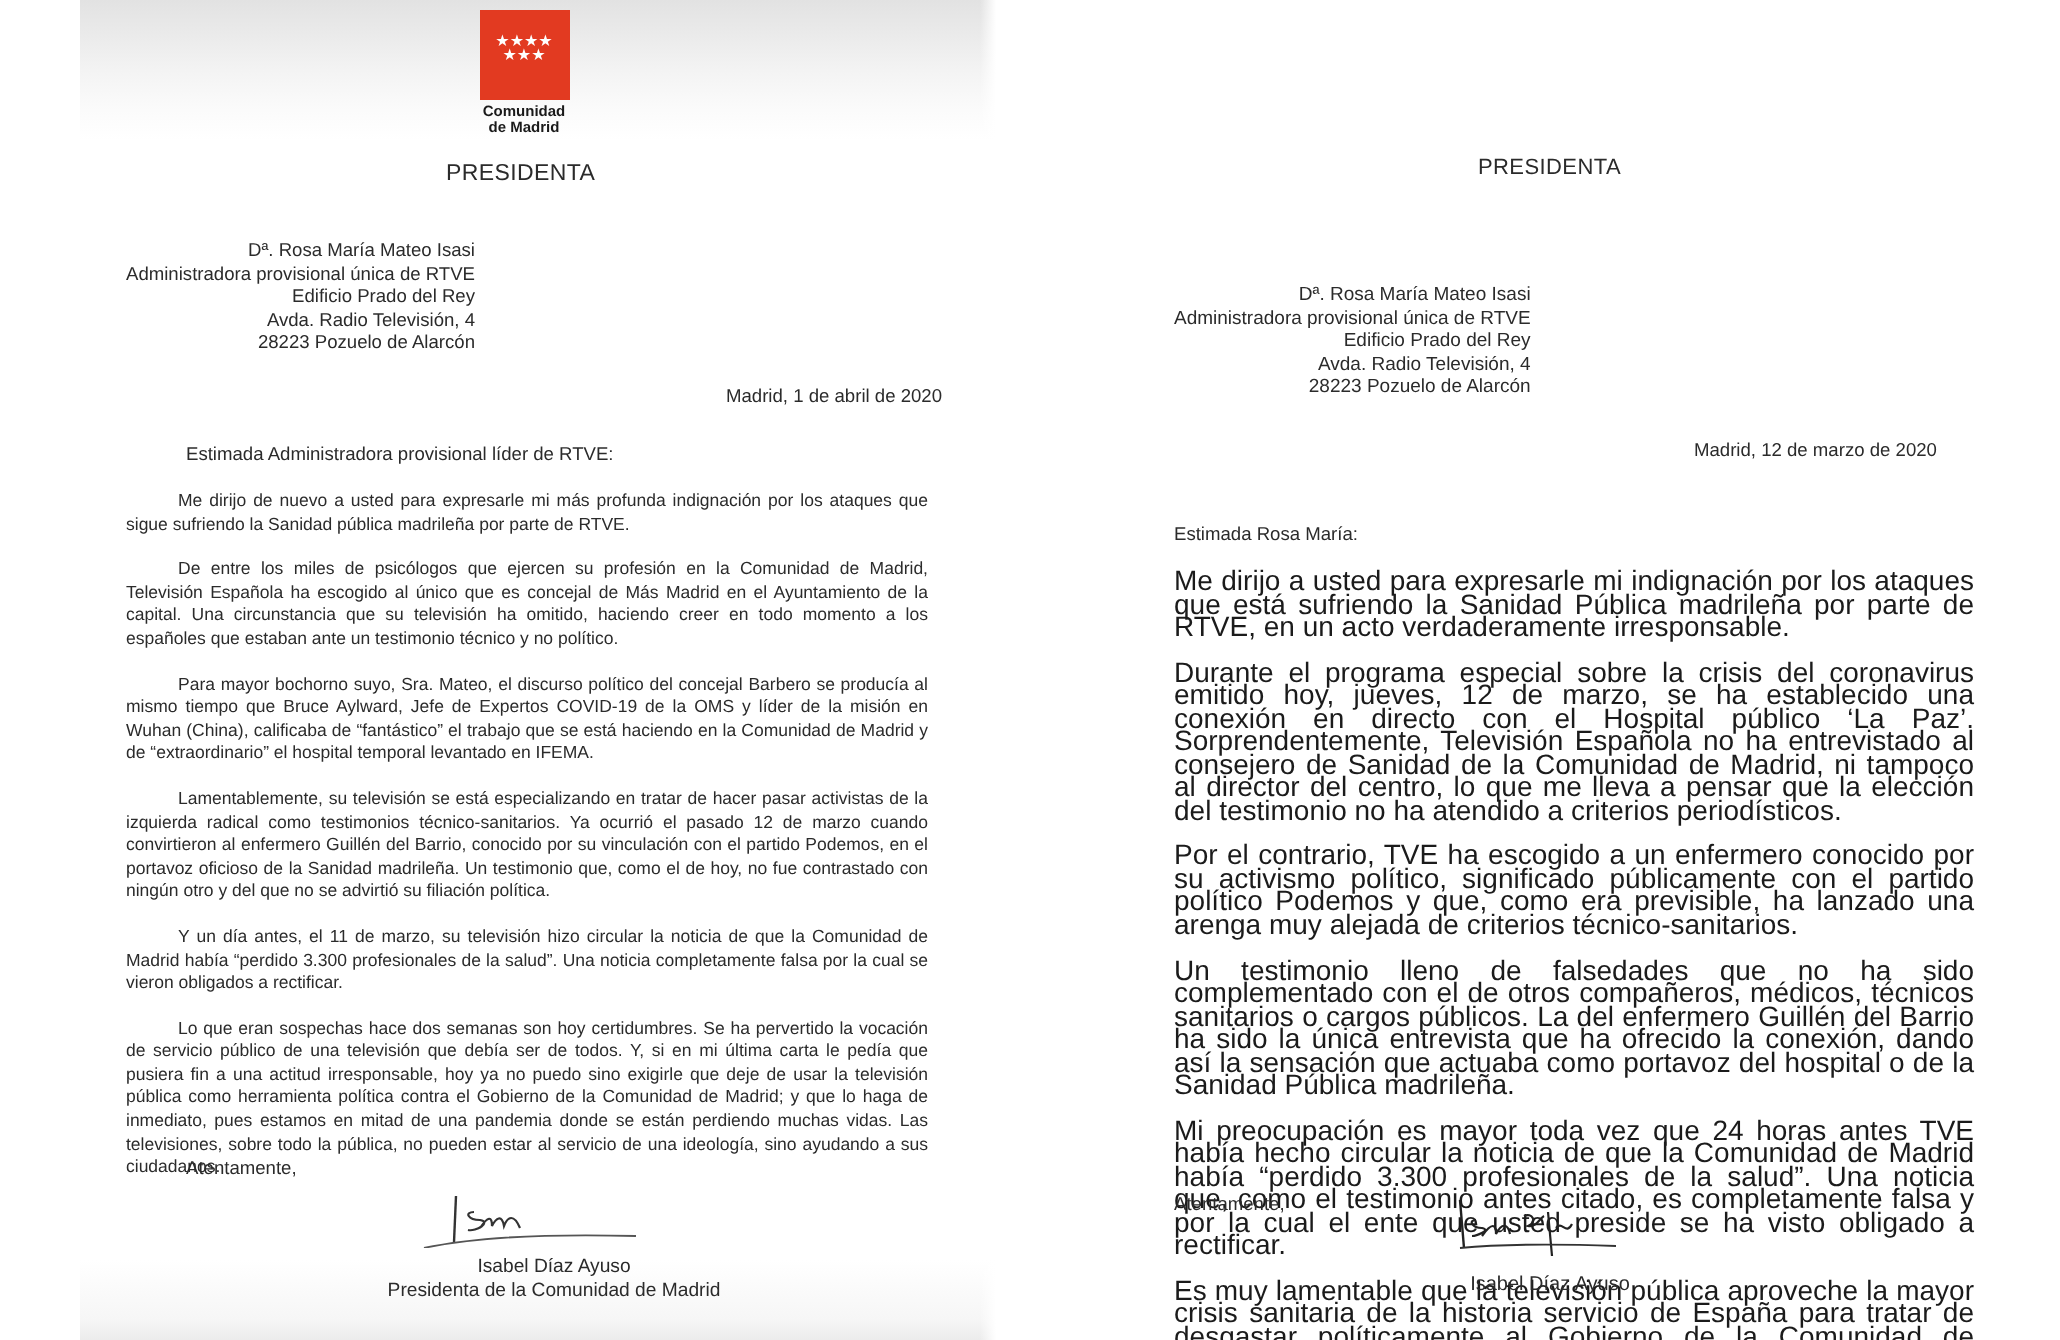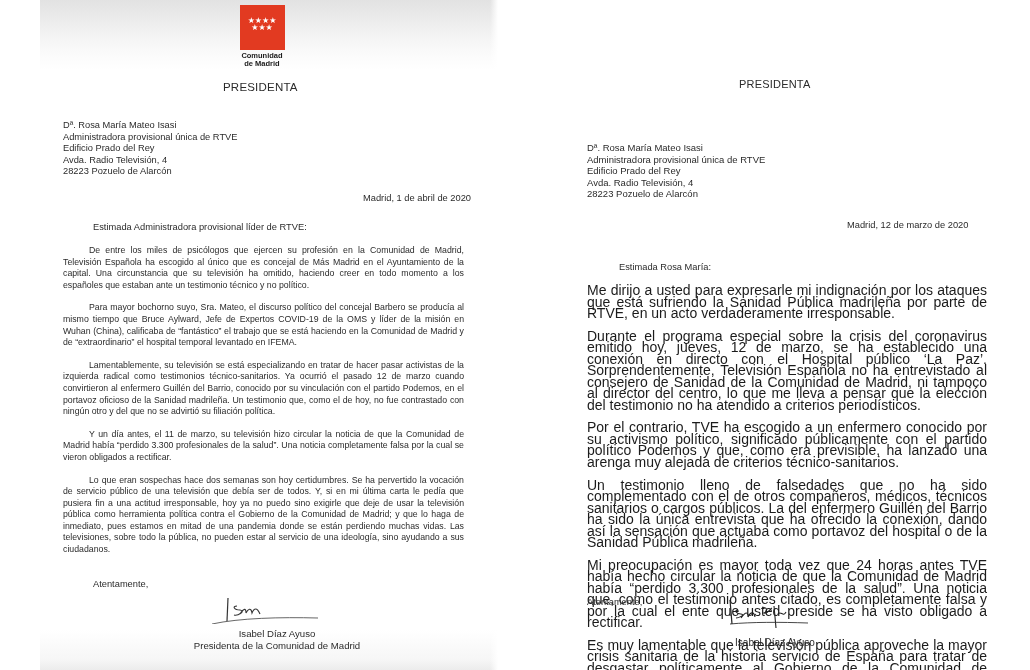--- a/index.html
+++ b/index.html
@@ -20,21 +20,21 @@
     background: linear-gradient(to right, rgba(255,255,255,0), #ffffff);
   }
   #letter-right { left: 498px; width: 532px; background: #ffffff; }
 
   .logo { position: absolute; left: 239px; top: 5px; width: 46px; text-align: center; }
   .logo-square { width: 45px; height: 45px; background: #e23a21; position: relative; margin: 0 auto; }
   .logo-stars { position: absolute; left: 0; top: 12px; width: 45px; text-align: center; color: #ffffff; font-size: 8px; line-height: 7px; letter-spacing: 0px; }
   .logo-text { font-size: 7.5px; font-weight: bold; line-height: 8px; color: #1a1a1a; margin-top: 2px; }
 
   .presidenta { position: absolute; font-size: 11.5px; color: #2b2b2b; letter-spacing: 0.2px; }
-  .address { position: absolute; font-size: 9.3px; line-height: 11.6px; color: #2b2b2b; }
+  .address { position: absolute; font-size: 9.3px; line-height: 11.6px; color: #2b2b2b; text-align: right; }
   .date { position: absolute; font-size: 9.3px; color: #2b2b2b; }
   .salutation { position: absolute; font-size: 9.3px; color: #2b2b2b; }
 
   .body-left { position: absolute; left: 63px; top: 245px; width: 401px; font-size: 8.75px; line-height: 11.6px; color: #2b2b2b; text-align: justify; }
   .body-left p { text-indent: 26px; margin-bottom: 11px; }
 
   .body-right { position: absolute; left: 587px; top: 285px; width: 400px; font-size: 14px; line-height: 11.5px; color: #1b1b1b; text-align: justify; }
   .body-right p { margin-bottom: 11.2px; }
 
   .closing { position: absolute; font-size: 9.3px; color: #2b2b2b; }
@@ -64,20 +64,21 @@
     <div>Avda. Radio Televisión, 4</div>
     <div>28223 Pozuelo de Alarcón</div>
   </div>
 
   <div class="date" style="left:363px; top:193px;">Madrid, 1 de abril de 2020</div>
 
   <div class="salutation" style="left:93px; top:222px;">Estimada Administradora provisional líder de RTVE:</div>
 </div>
 
 <div class="body-left">
+  <p>Me dirijo de nuevo a usted para expresarle mi más profunda indignación por los ataques que sigue sufriendo la Sanidad pública madrileña por parte de RTVE.</p>
   <p>De entre los miles de psicólogos que ejercen su profesión en la Comunidad de Madrid, Televisión Española ha escogido al único que es concejal de Más Madrid en el Ayuntamiento de la capital. Una circunstancia que su televisión ha omitido, haciendo creer en todo momento a los españoles que estaban ante un testimonio técnico y no político.</p>
   <p>Para mayor bochorno suyo, Sra. Mateo, el discurso político del concejal Barbero se producía al mismo tiempo que Bruce Aylward, Jefe de Expertos COVID-19 de la OMS y líder de la misión en Wuhan (China), calificaba de “fantástico” el trabajo que se está haciendo en la Comunidad de Madrid y de “extraordinario” el hospital temporal levantado en IFEMA.</p>
   <p>Lamentablemente, su televisión se está especializando en tratar de hacer pasar activistas de la izquierda radical como testimonios técnico-sanitarios. Ya ocurrió el pasado 12 de marzo cuando convirtieron al enfermero Guillén del Barrio, conocido por su vinculación con el partido Podemos, en el portavoz oficioso de la Sanidad madrileña. Un testimonio que, como el de hoy, no fue contrastado con ningún otro y del que no se advirtió su filiación política.</p>
   <p>Y un día antes, el 11 de marzo, su televisión hizo circular la noticia de que la Comunidad de Madrid había “perdido 3.300 profesionales de la salud”. Una noticia completamente falsa por la cual se vieron obligados a rectificar.</p>
   <p>Lo que eran sospechas hace dos semanas son hoy certidumbres. Se ha pervertido la vocación de servicio público de una televisión que debía ser de todos. Y, si en mi última carta le pedía que pusiera fin a una actitud irresponsable, hoy ya no puedo sino exigirle que deje de usar la televisión pública como herramienta política contra el Gobierno de la Comunidad de Madrid; y que lo haga de inmediato, pues estamos en mitad de una pandemia donde se están perdiendo muchas vidas. Las televisiones, sobre todo la pública, no pueden estar al servicio de una ideología, sino ayudando a sus ciudadanos.</p>
 </div>
 
 <div class="closing" style="left:93px; top:579px;">Atentamente,</div>
 
 <svg class="signature" style="left:210px; top:594px;" width="110" height="30" viewBox="0 0 110 30">
@@ -97,21 +98,21 @@
   <div class="address" style="left:89px; top:142px; font-size:9.5px; line-height:11.5px;">
     <div>Dª. Rosa María Mateo Isasi</div>
     <div>Administradora provisional única de RTVE</div>
     <div>Edificio Prado del Rey</div>
     <div>Avda. Radio Televisión, 4</div>
     <div>28223 Pozuelo de Alarcón</div>
   </div>
 
   <div class="date" style="left:349px; top:220px;text-align:center;">Madrid, 12 de marzo de 2020</div>
 
-  <div class="salutation" style="left:89px; top:262px;margin-left:32px;">Estimada Rosa María:</div>
+  <div class="salutation" style="left:89px; top:262px;">Estimada Rosa María:</div>
 </div>
 
 <div class="body-right">
   <p>Me dirijo a usted para expresarle mi indignación por los ataques que está sufriendo la Sanidad Pública madrileña por parte de RTVE, en un acto verdaderamente irresponsable.</p>
   <p>Durante el programa especial sobre la crisis del coronavirus emitido hoy, jueves, 12 de marzo, se ha establecido una conexión en directo con el Hospital público ‘La Paz’. Sorprendentemente, Televisión Española no ha entrevistado al consejero de Sanidad de la Comunidad de Madrid, ni tampoco al director del centro, lo que me lleva a pensar que la elección del testimonio no ha atendido a criterios periodísticos.</p>
   <p>Por el contrario, TVE ha escogido a un enfermero conocido por su activismo político, significado públicamente con el partido político Podemos y que, como era previsible, ha lanzado una arenga muy alejada de criterios técnico-sanitarios.</p>
   <p>Un testimonio lleno de falsedades que no ha sido complementado con el de otros compañeros, médicos, técnicos sanitarios o cargos públicos. La del enfermero Guillén del Barrio ha sido la única entrevista que ha ofrecido la conexión, dando así la sensación que actuaba como portavoz del hospital o de la Sanidad Pública madrileña.</p>
   <p>Mi preocupación es mayor toda vez que 24 horas antes TVE había hecho circular la noticia de que la Comunidad de Madrid había “perdido 3.300 profesionales de la salud”. Una noticia que, como el testimonio antes citado, es completamente falsa y por la cual el ente que usted preside se ha visto obligado a rectificar.</p>
   <p>Es muy lamentable que la televisión pública aproveche la mayor crisis sanitaria de la historia servicio de España para tratar de desgastar políticamente al Gobierno de la Comunidad de Madrid con datos falsos y argumentos tergiversados e incompletos. Espero sepa poner fin a tanta irresponsabilidad.</p>
 </div>

